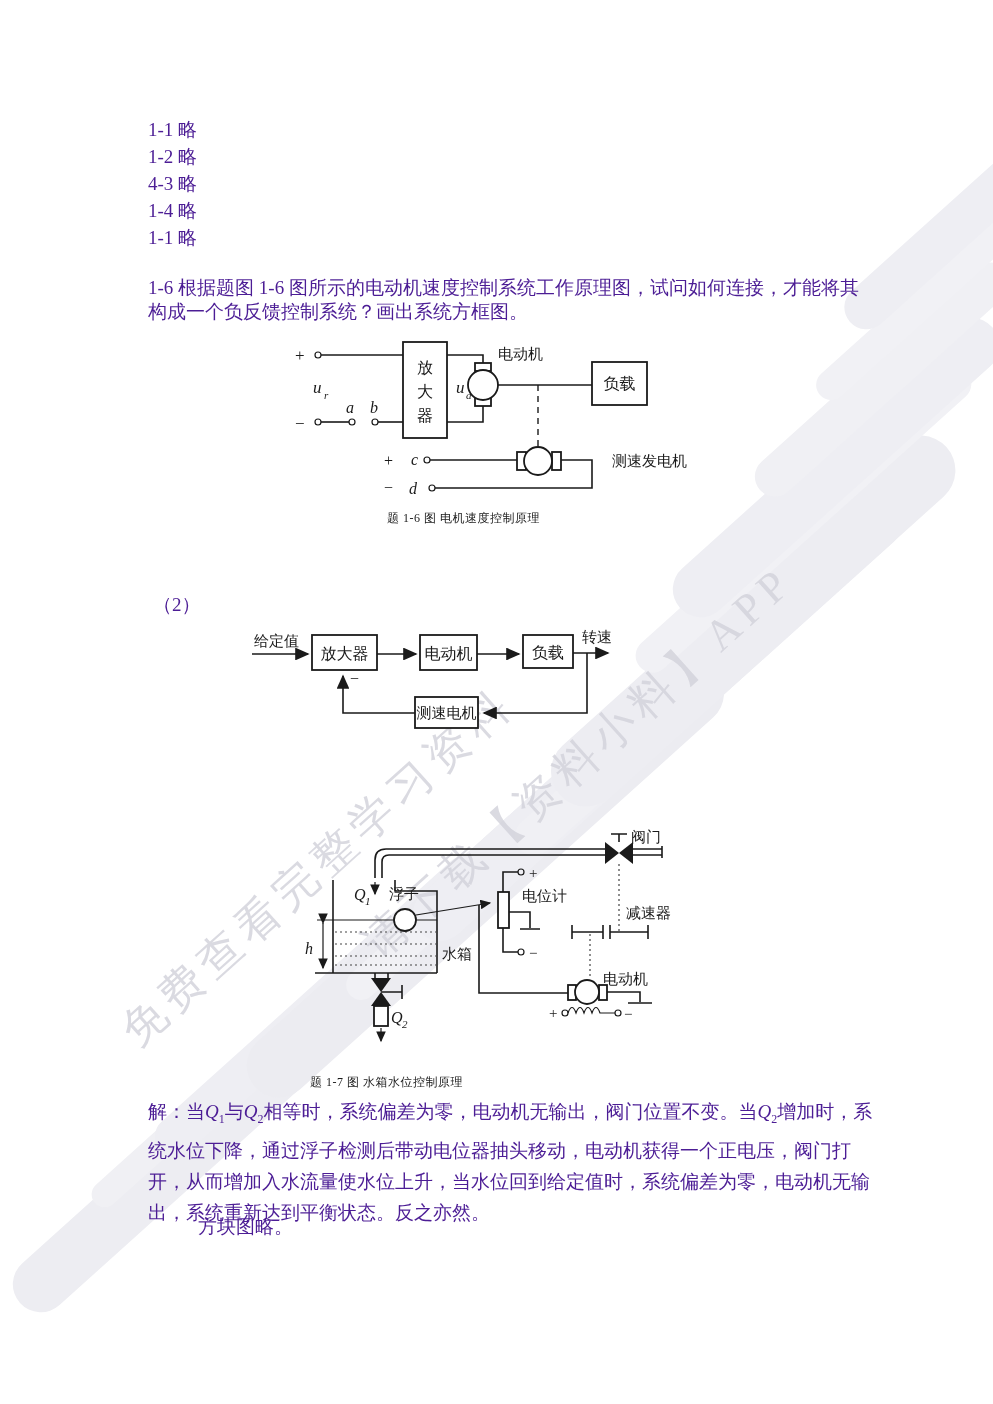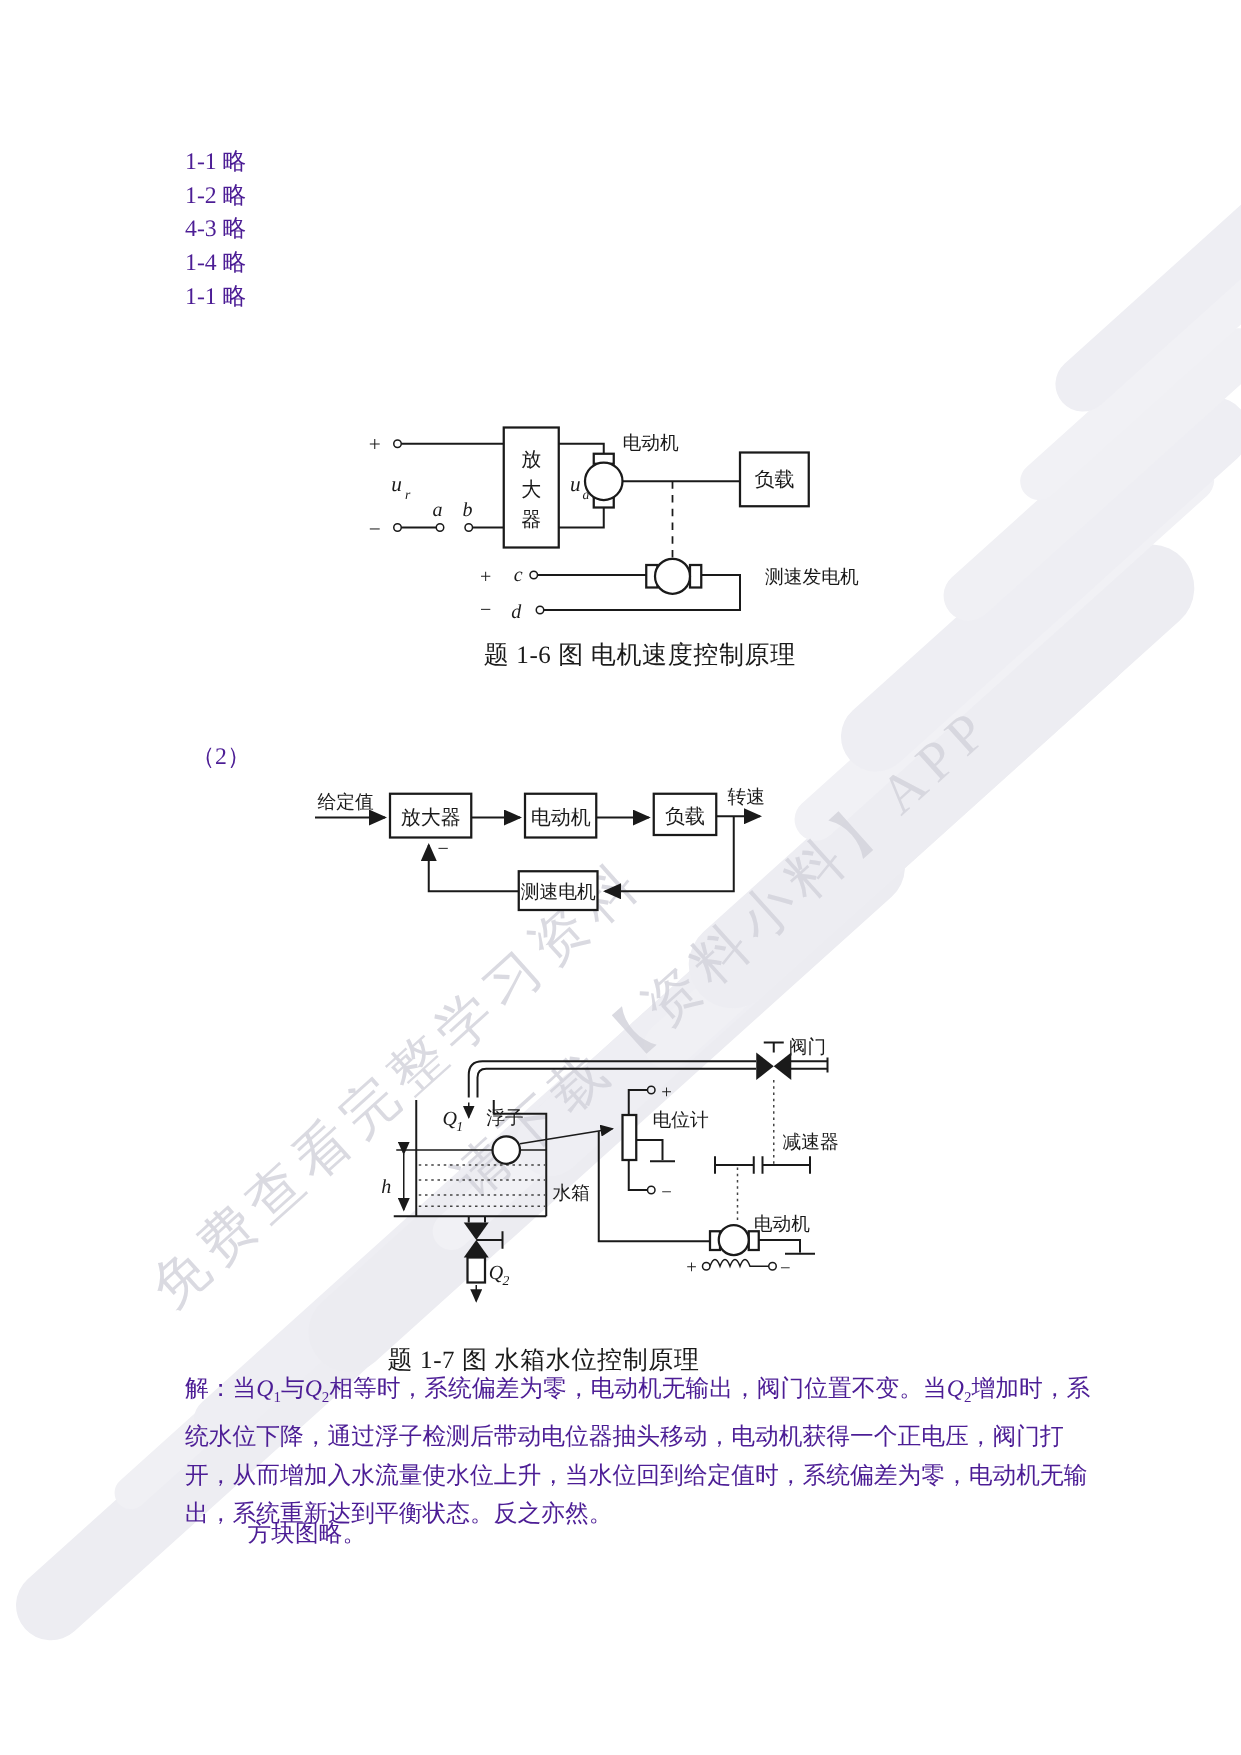--- a/index.html
+++ b/index.html
@@ -19,21 +19,21 @@
     position:absolute;transform:rotate(-42deg);transform-origin:left center;
     font-size:44px;letter-spacing:7px;color:#d4d4dc;opacity:.85;white-space:nowrap;
     font-family:"Liberation Serif","DejaVu Serif",serif;
   }
   
   .content{position:absolute;inset:0;z-index:1;}
   .abs{position:absolute;}
   .body-text{font-size:19px;color:#4c1d95;}
   .list{left:148px;top:116px;line-height:27px;}
   .p16{left:148px;top:276px;width:728px;line-height:24px;}
-  .cap{font-size:20px;letter-spacing:.5px;}
+  .cap{font-size:12px;letter-spacing:.5px;}
   .cap16{left:387px;top:510px;}
   .cap17{left:310px;top:1074px;text-align:right;}
   .sol16{left:148px;top:561px;}
   .sol16b{left:153px;top:592px;}
   .p17{left:148px;top:753px;width:728px;line-height:37px;}
   .sol17{left:148px;top:1096px;width:730px;line-height:31px;}
   .lastline{left:198px;top:1214px;}
   .math{font-style:italic;font-family:"Liberation Serif","DejaVu Serif",serif;}
   sub{font-size:12px;}
   
@@ -77,20 +77,21 @@
   <div class="content">
 
     <div class="abs body-text list">
       <div>1-1 略</div>
       <div>1-2 略</div>
       <div>4-3 略</div>
       <div>1-4 略</div>
       <div>1-1 略</div>
     </div>
 
+    <div class="abs body-text p16">1-6 根据题图 1-6 图所示的电动机速度控制系统工作原理图，试问如何连接，才能将其构成一个负反馈控制系统？画出系统方框图。</div>
 
     <svg style="left:280px;top:333px;" width="430" height="175" viewBox="0 0 430 175">
       <defs>
         <marker id="arrA" markerWidth="10" markerHeight="8" refX="8" refY="4" orient="auto">
             <path d="M0,0 L9,4 L0,8 z" fill="#1a1a1a"></path>
           </marker>
       </defs>
 
       <text class="t17" x="15" y="28">+</text>
       <circle class="ln-thin" cx="38" cy="22" r="3"></circle>

